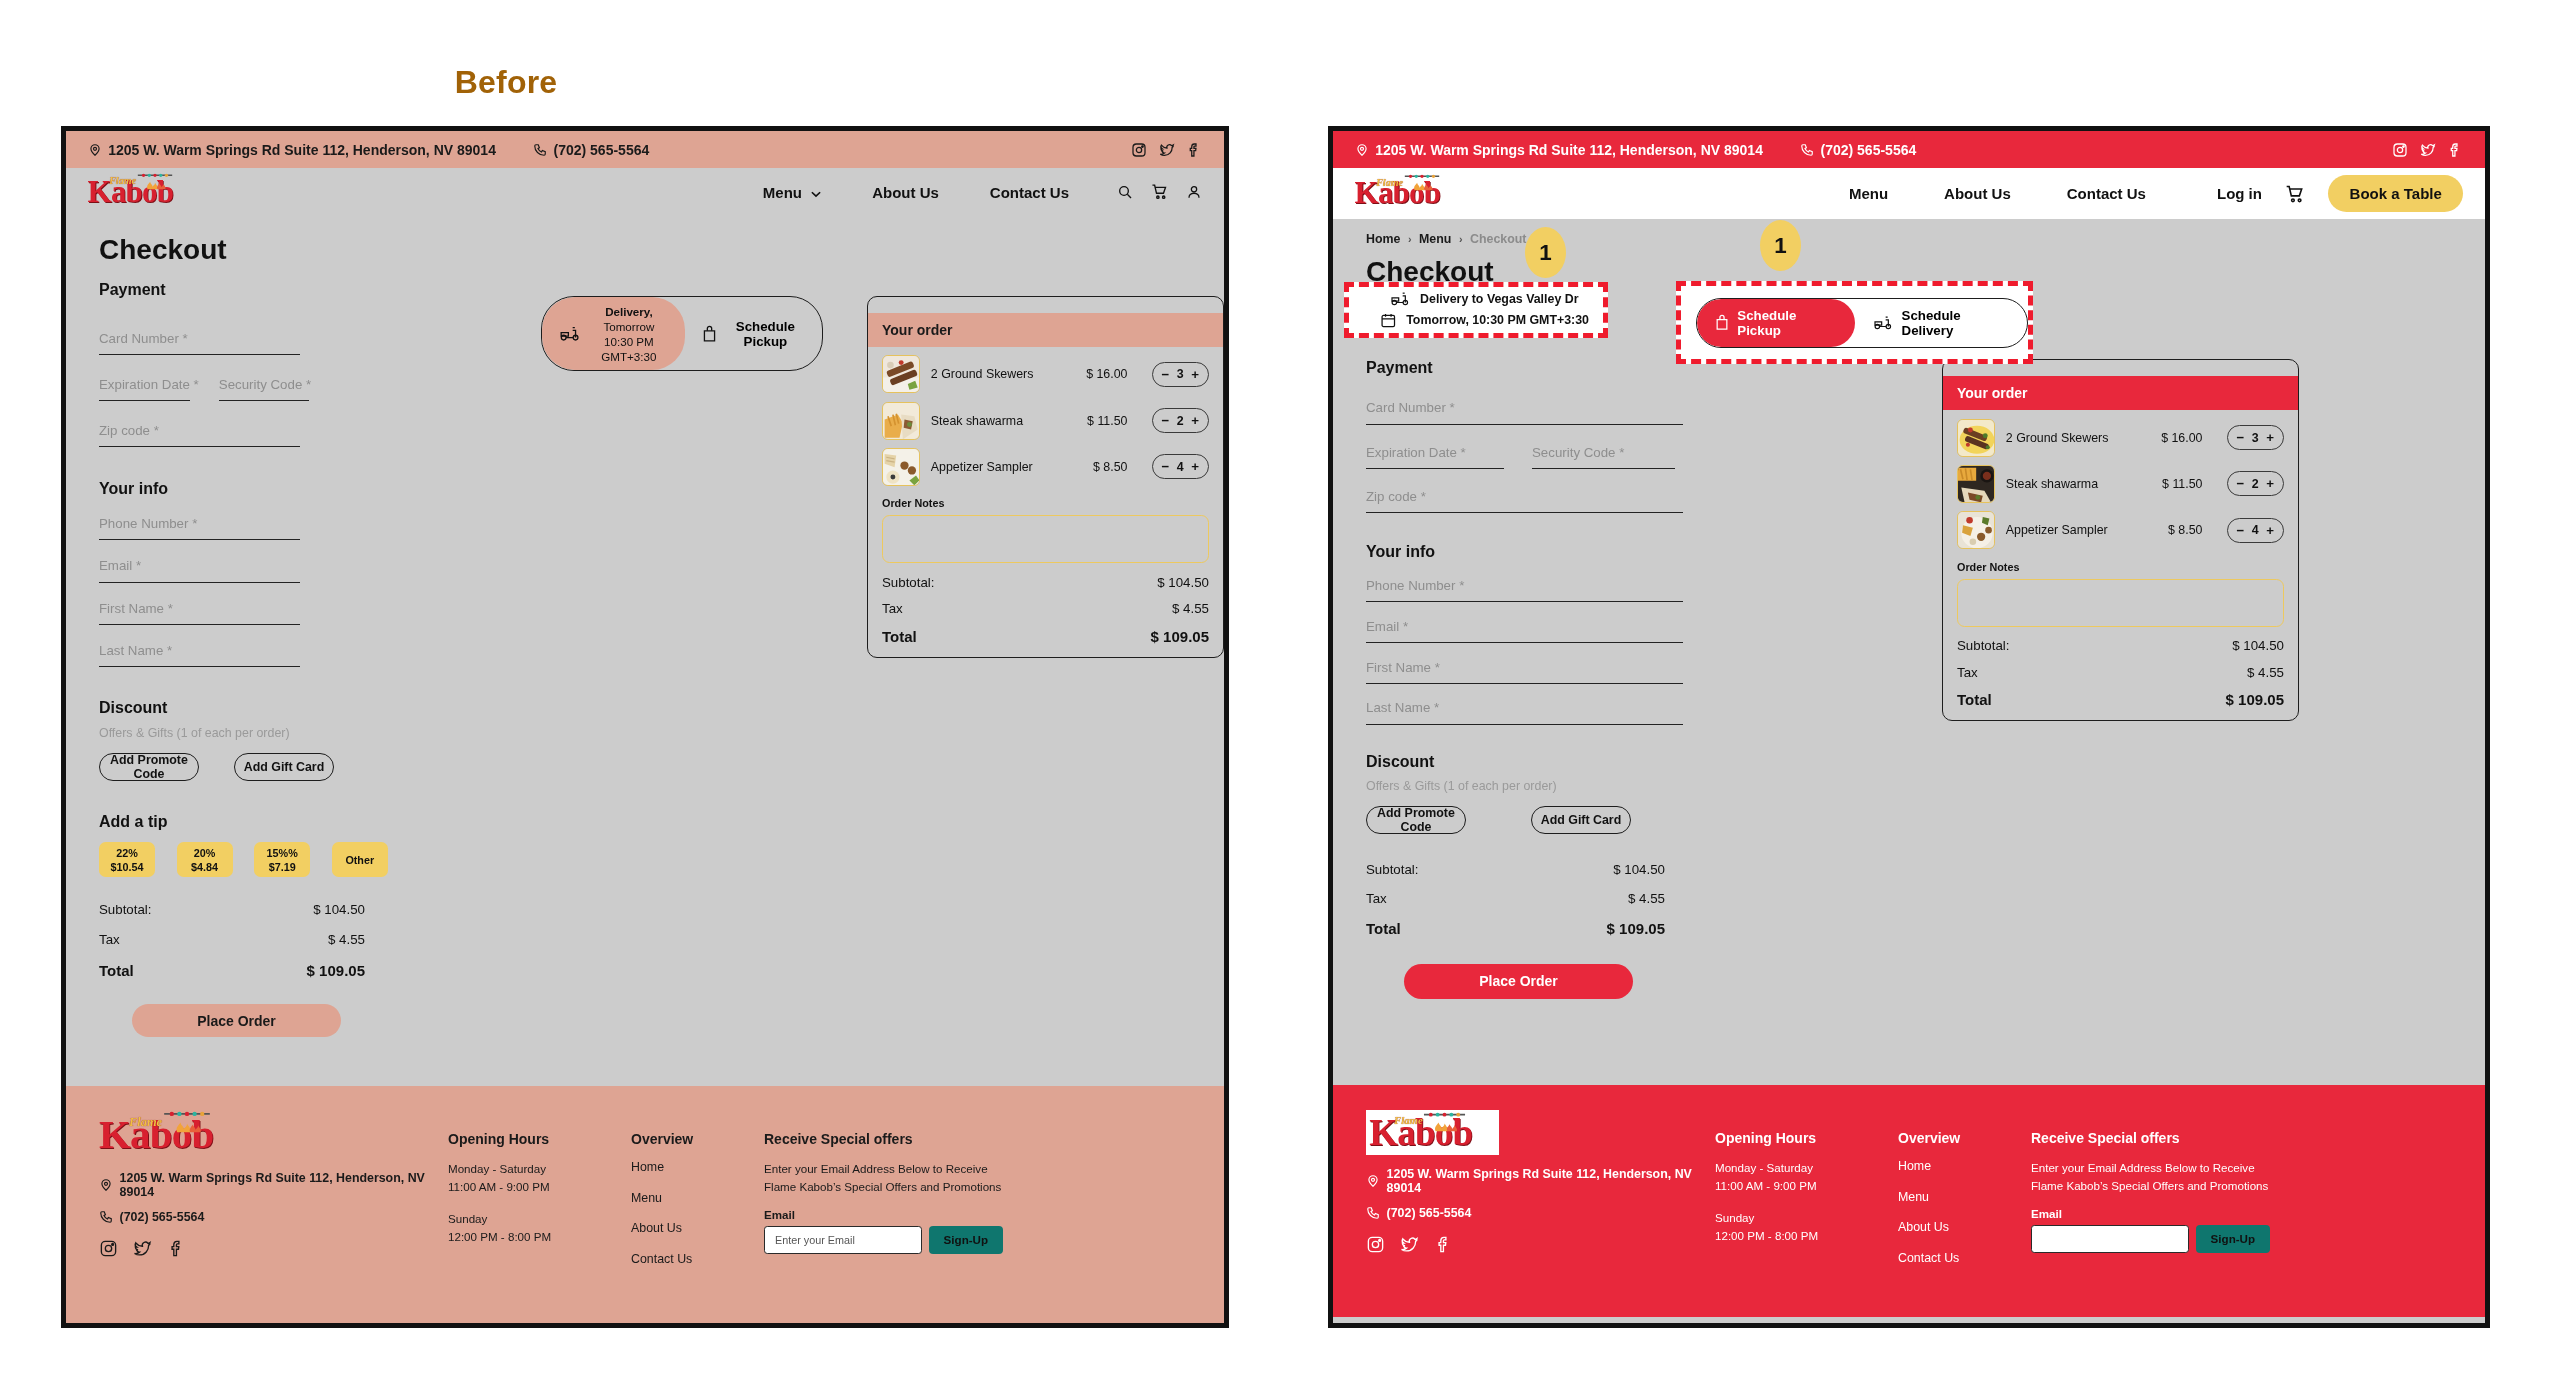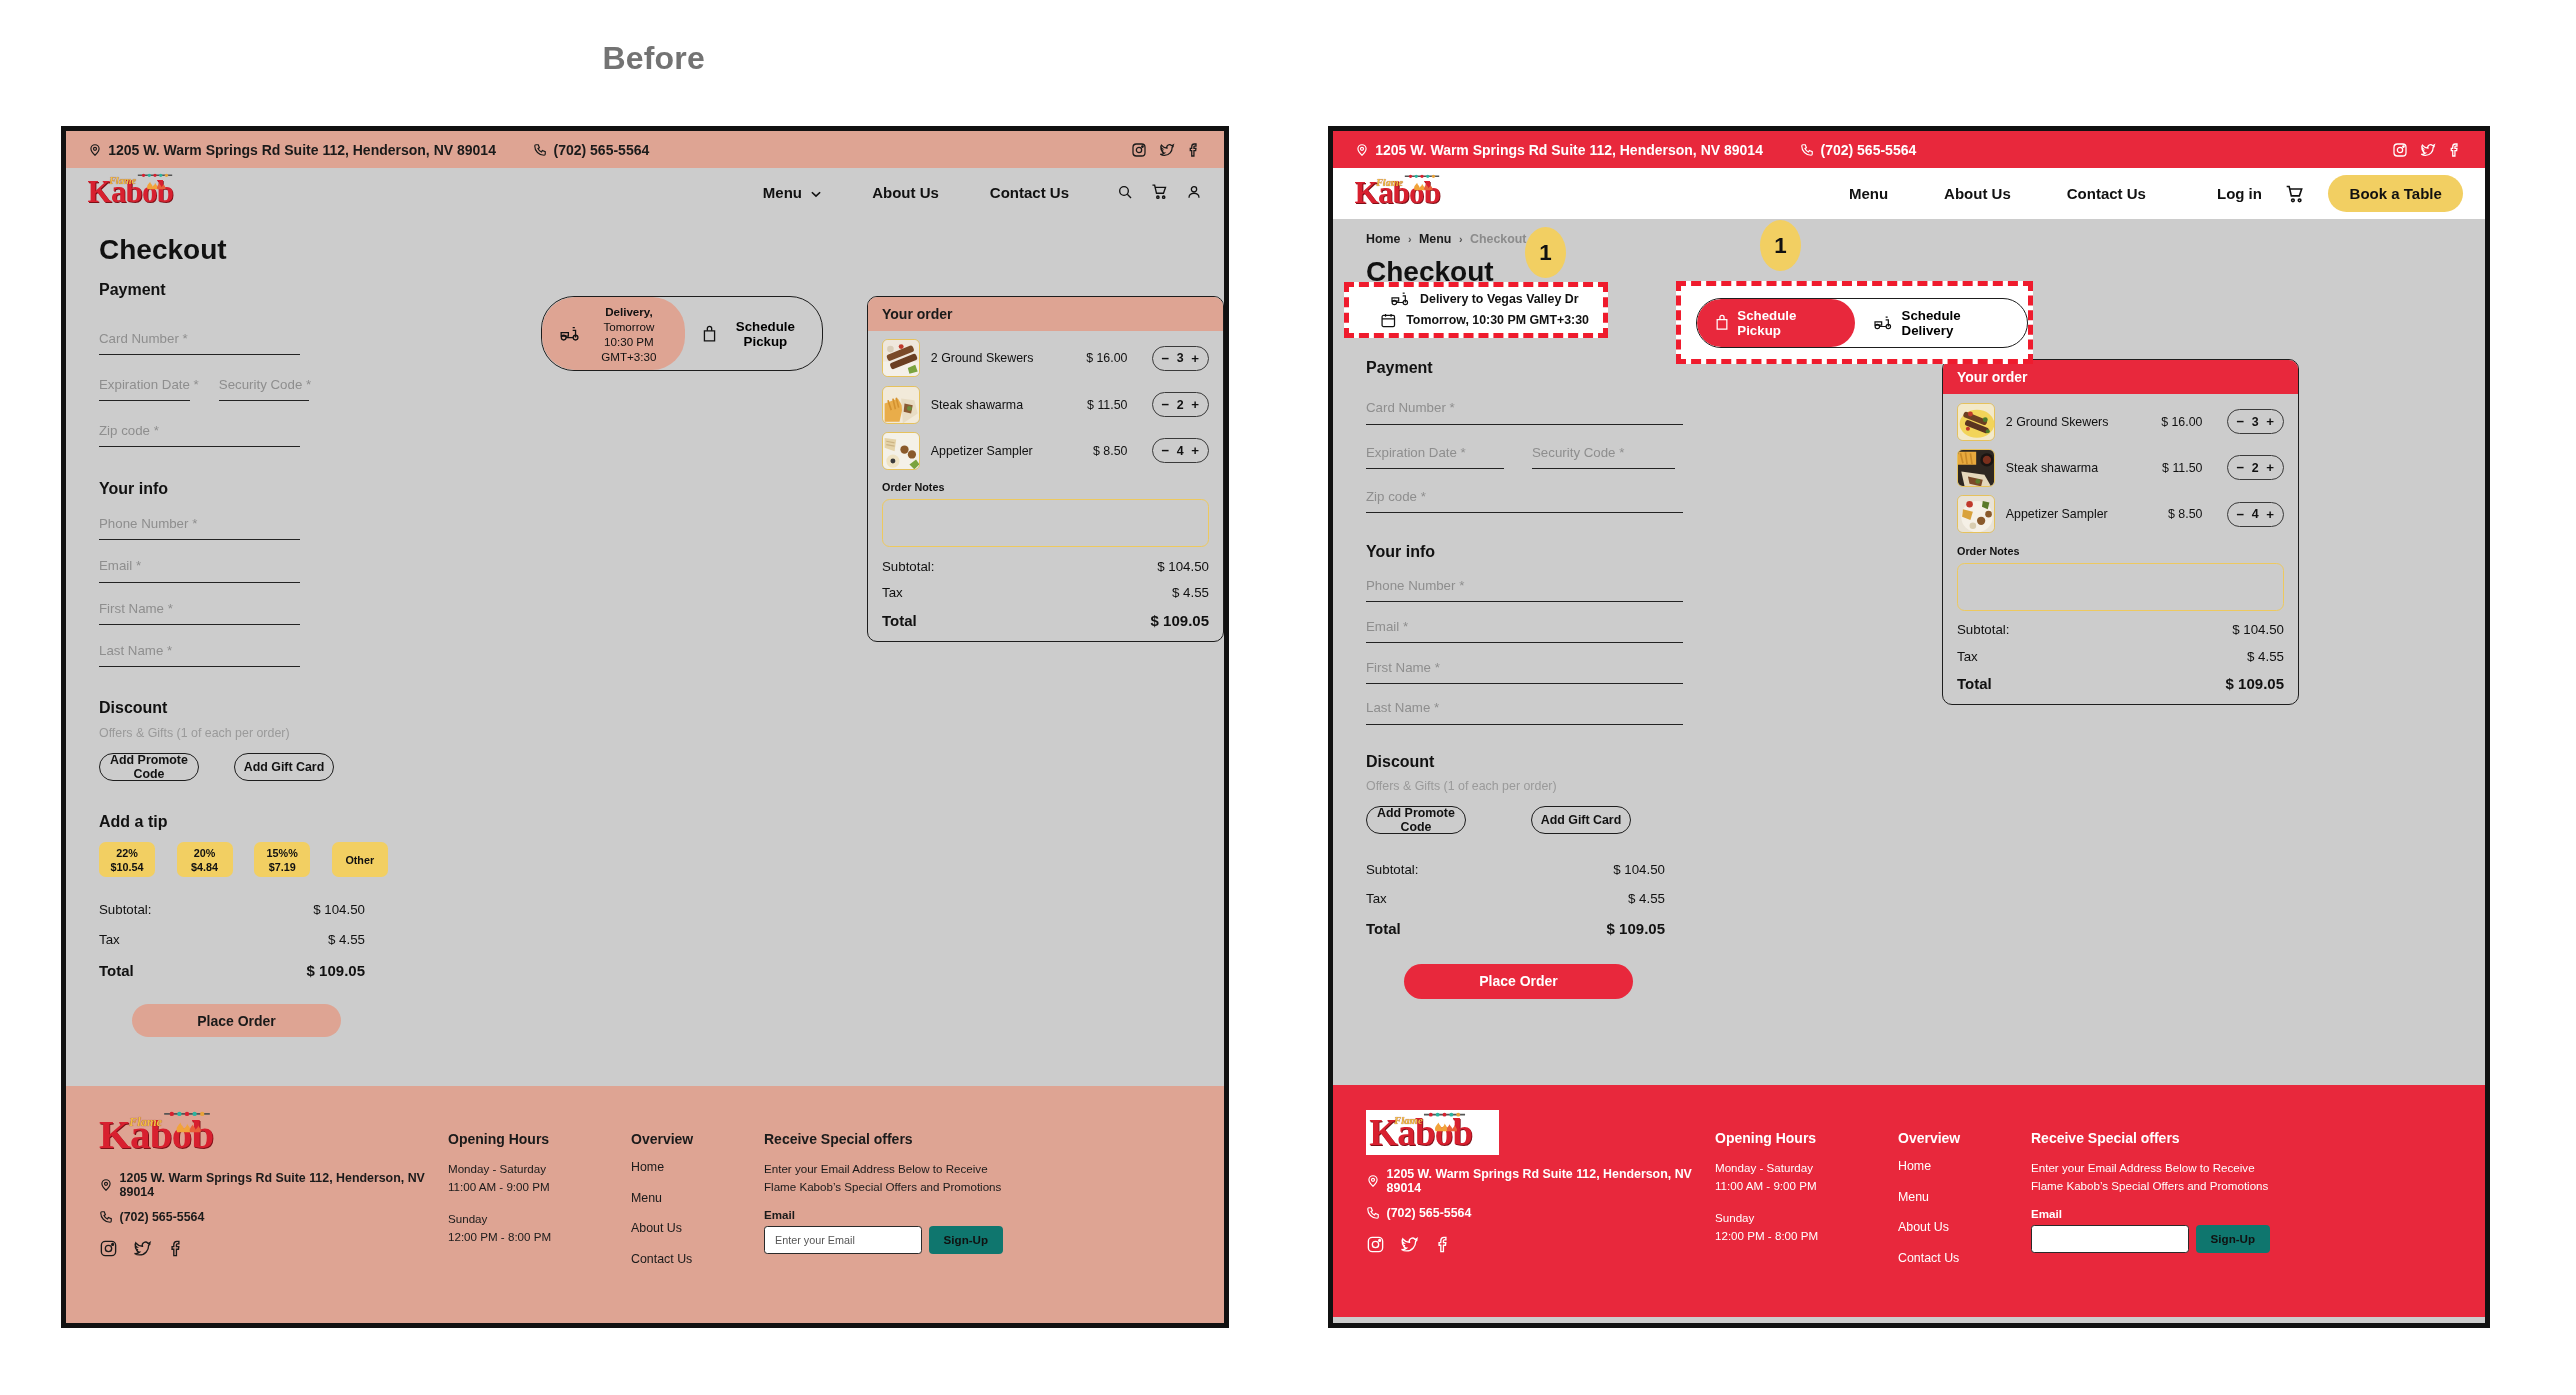--- a/index.html
+++ b/index.html
@@ -6,22 +6,22 @@
   html, body {
     width: 2576px; height: 1395px;
     background: #ffffff;
     font-family: "Liberation Sans", sans-serif;
     overflow: hidden;
   }
   .stage { position: relative; width: 2576px; height: 1395px; background:#fff; }
 
   
   .caption {
-    position: absolute; top: 40px; font-size: 32px; font-weight: bold;
-    color: #737373; text-align: right; letter-spacing: 0.2px;
+    position: absolute; top: 64px; font-size: 32px; font-weight: bold;
+    color: #a16207; text-align: center; letter-spacing: 0.2px;
   }
   #caption-before { left: 307px; width: 398px; }
   #caption-after  { left: 1602px; width: 398px; }
 
   
   .panel { position: absolute; overflow: hidden; }
   #panel-before {
     left: 61px; top: 126px; width: 1168px; height: 1202px;
     border: 5px solid #111; background: #cccccc;
   }
@@ -107,21 +107,21 @@
   .place-btn {
     display: block; border: none; border-radius: 25px; text-align: center;
     font-size: 14px; font-weight: bold; cursor: pointer;
     font-family: "Liberation Sans", sans-serif;
   }
   .place-btn.before { background: #dea493; color: #1a1a1a; }
   .place-btn.after  { background: #e8283c; color: #ffffff; }
 
   
   .order-card { border: 1.7px solid #1d1d1d; border-radius: 10px; overflow: hidden; background: #cccccc; }
-  .order-head { padding: 9px 14px; font-size: 14px; font-weight: bold; }
+  .order-head { padding: 9px 14px; font-size: 14px; font-weight: bold; margin-top: 16px; }
   .order-head.before { background: #dea493; color: #1a1a1a; }
   .order-head.after  { background: #e8283c; color: #ffffff; }
   .order-items { padding: 8.3px 14px 0 14px; }
   .order-item { display: flex; align-items: center; gap: 10.8px; margin-bottom: 8.3px; }
   .thumb { width: 38px; height: 38px; border-radius: 5.8px; border: 1.2px solid #e6c25c; overflow:hidden; flex:none; }
   .thumb svg { display:block; }
   .oi-name { font-size: 12.4px; color: #111; }
   .oi-price { font-size: 12.4px; color: #111; margin-left: auto; white-space: nowrap; }
   .stepper {
     border: 1.2px solid #3a3a3a; border-radius: 15px; display: flex; align-items: center;

